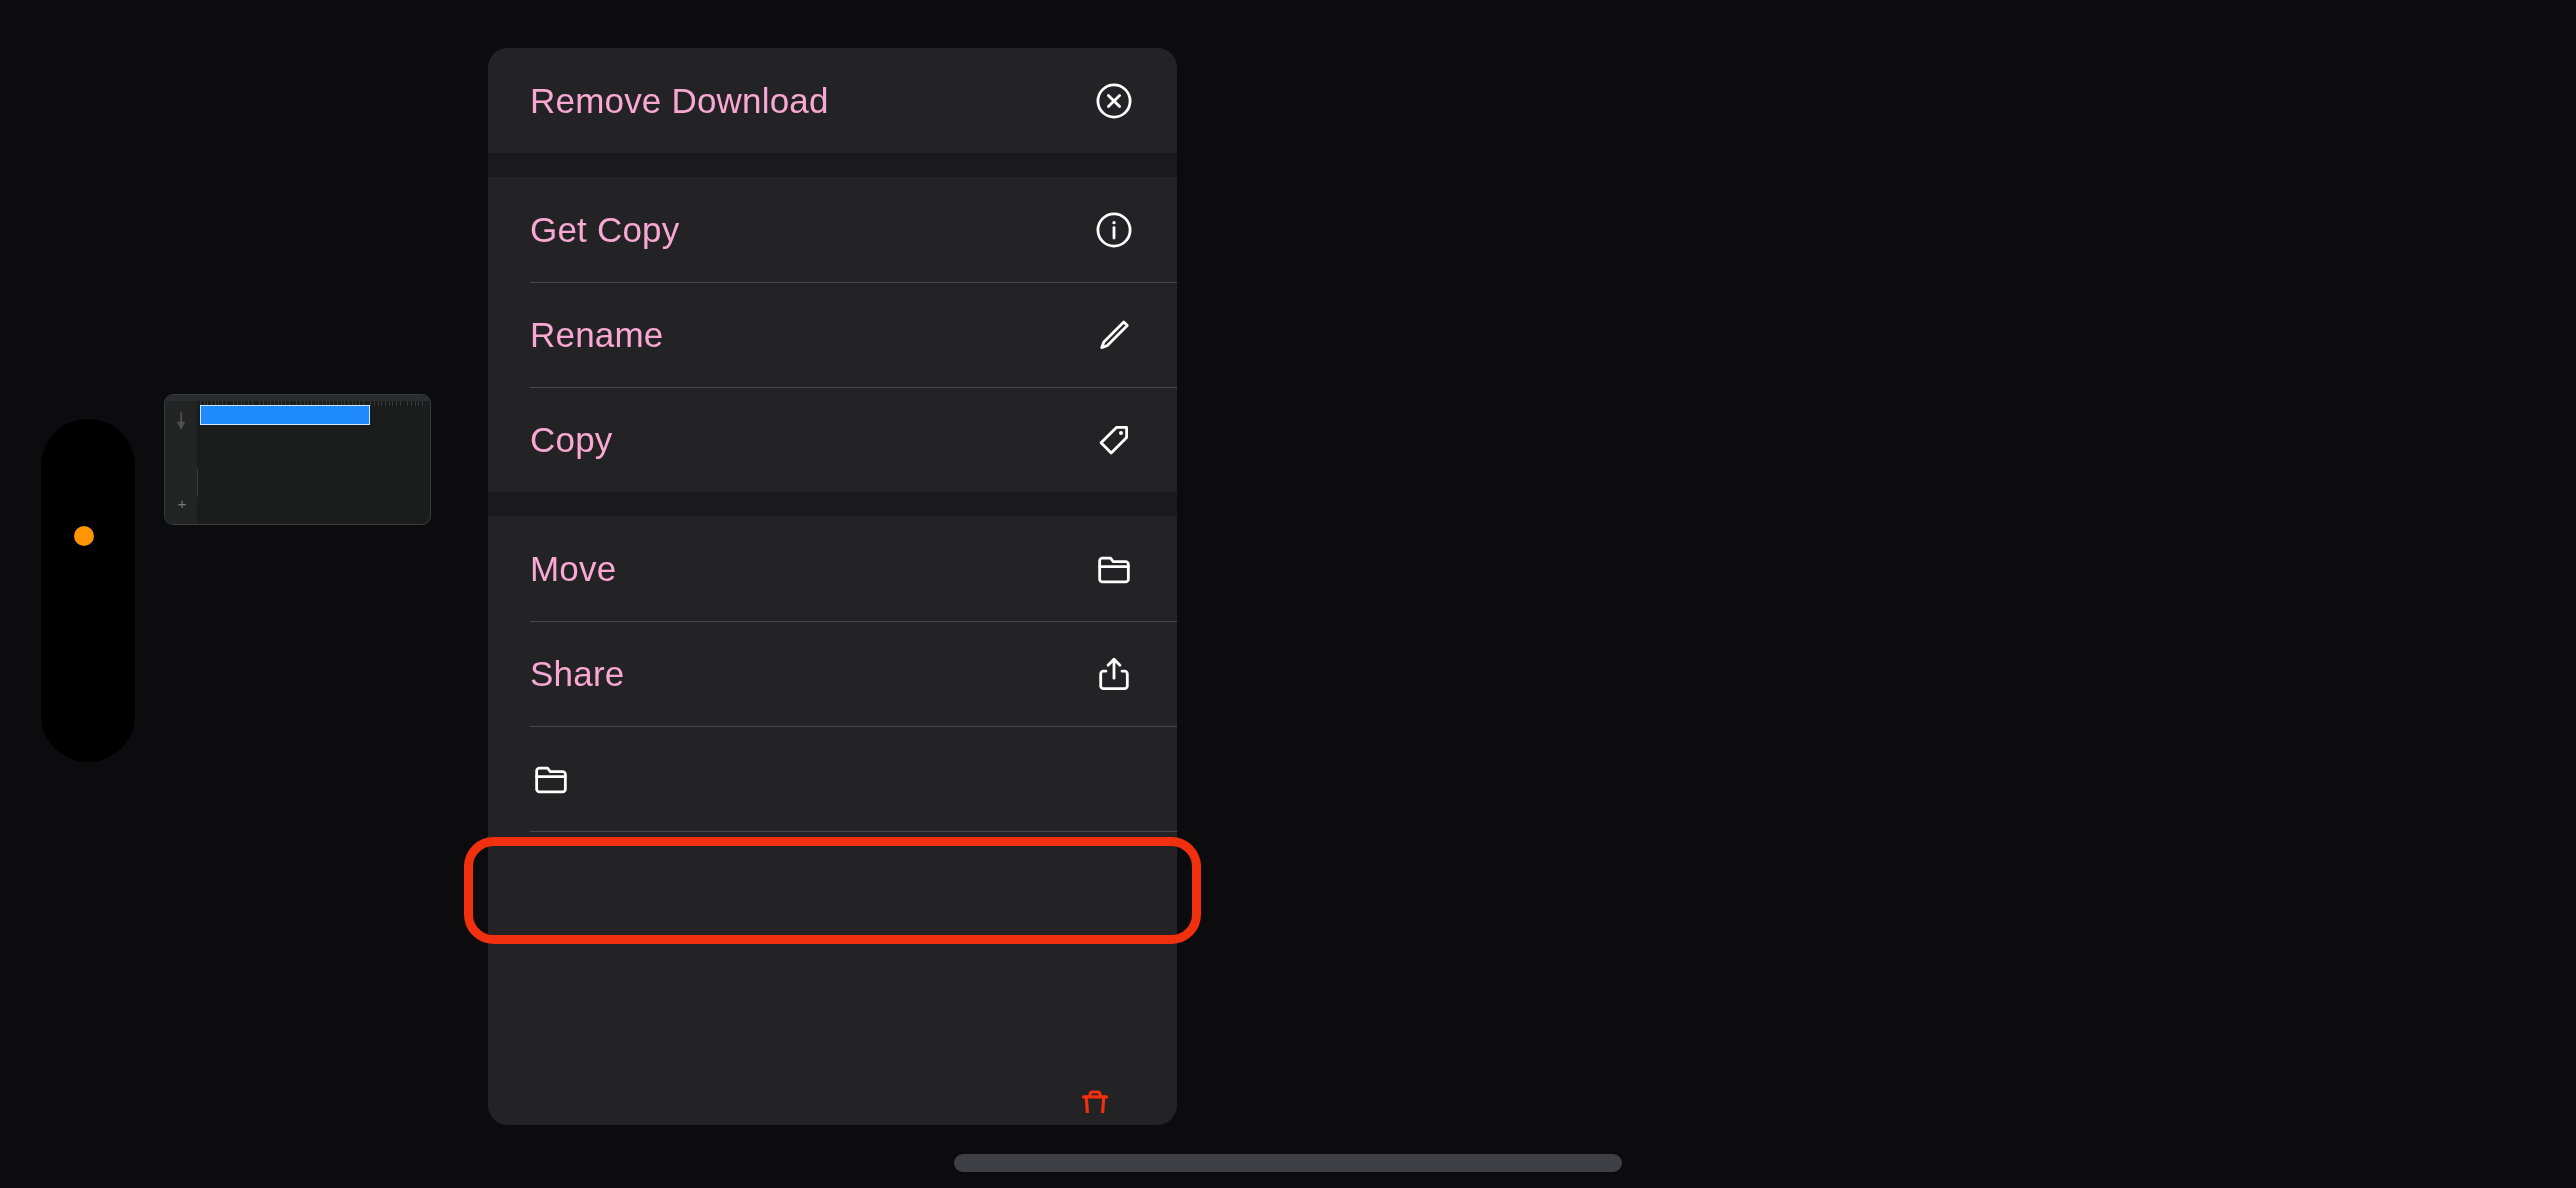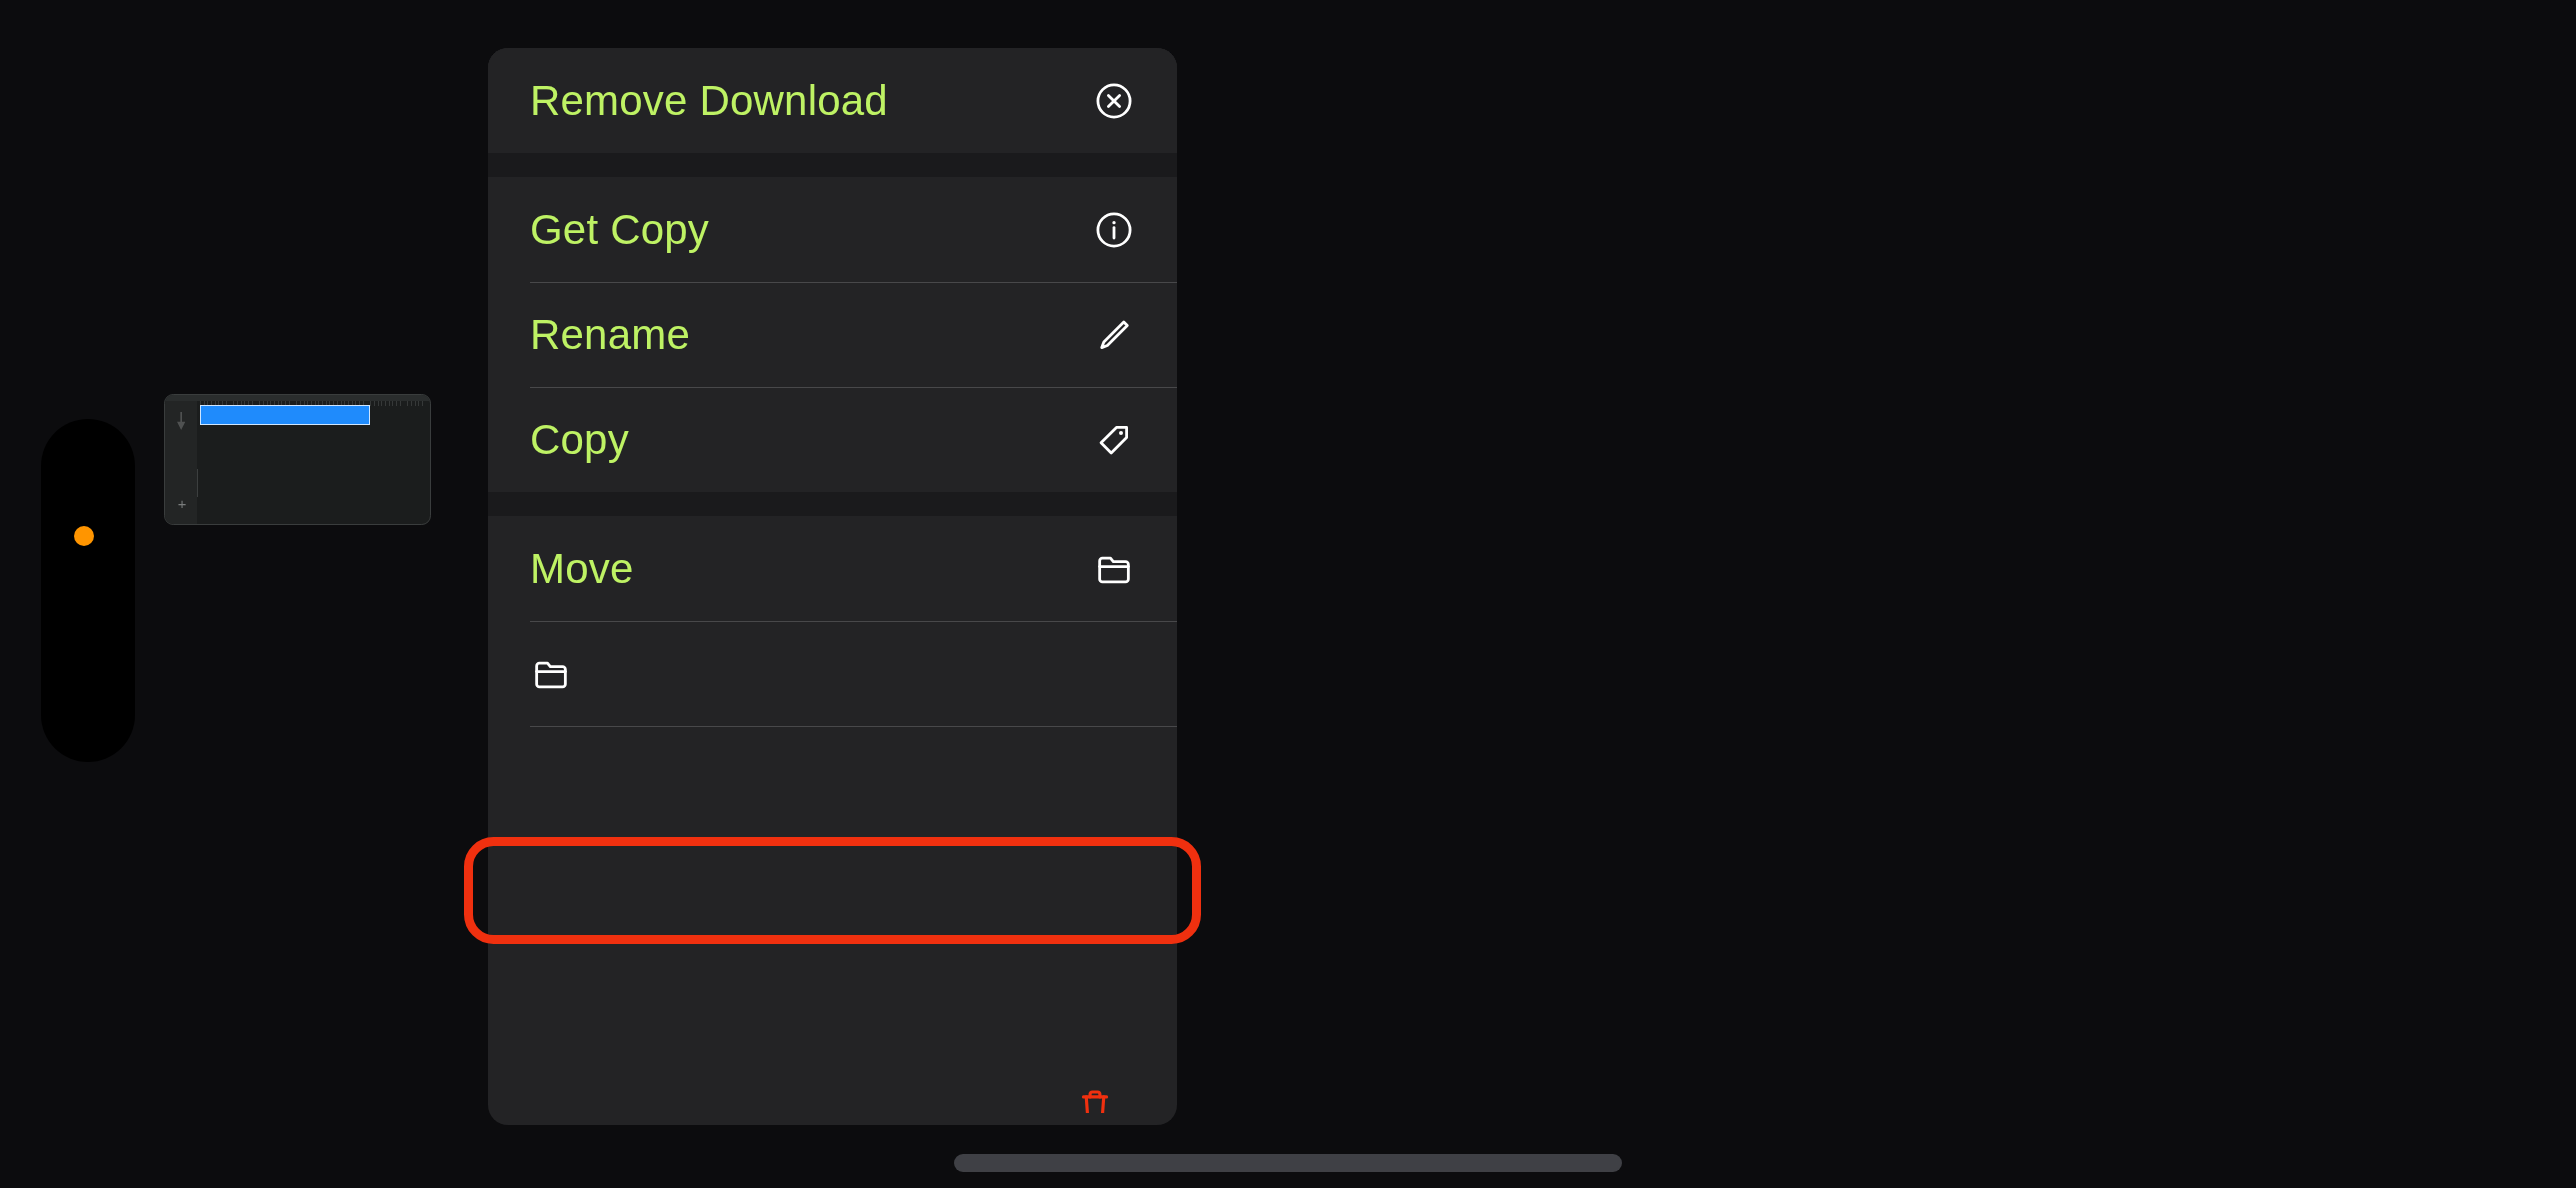--- a/index.html
+++ b/index.html
@@ -82,22 +82,22 @@
     display:flex; align-items:center; justify-content:space-between;
     height:105px;
     padding:0 42px 0 42px;
     background:#232325;
   }
   .menu-item + .menu-item::before {
     content:""; position:absolute; left:42px; right:0; top:0;
     height:0.9px; background:#48484a;
   }
   .item-label {
-    color:#bef264;
-    font-size:42px;
+    color:#f9a8d4;
+    font-size:35px;
     letter-spacing:0.2px;
     white-space:nowrap;
   }
   .item-icon { width:42px; height:42px; flex:0 0 42px; color:#ffffff; }
   .item-icon svg { display:block; width:42px; height:42px; }
 
   
   #share-highlight {
     position:absolute;
     left:464px; top:837px;
@@ -197,20 +197,30 @@
       <div class="menu-item">
         <span class="item-label">Move</span>
         <span class="item-icon">
           <svg viewBox="0 0 24 24" fill="none" stroke="currentColor" stroke-width="1.6" stroke-linecap="round" stroke-linejoin="round">
             <path d="M3.8 8.2 V17.8 A1.6 1.6 0 0 0 5.4 19.4 H18.6 A1.6 1.6 0 0 0 20.2 17.8 V9.4 A1.6 1.6 0 0 0 18.6 7.8 H11.6 L10 5.8 H5.4 A1.6 1.6 0 0 0 3.8 7.4 Z"></path>
             <path d="M3.8 10.6 H20.2"></path>
           </svg>
         </span>
       </div>
 
+      <div class="menu-item">
+        <span class="item-label">Share</span>
+        <span class="item-icon">
+          <svg viewBox="0 0 24 24" fill="none" stroke="currentColor" stroke-width="1.6" stroke-linecap="round" stroke-linejoin="round">
+            <path d="M12 3.6 V14.4"></path>
+            <path d="M8.6 7 L12 3.6 L15.4 7"></path>
+            <path d="M7.4 10.4 H6 A1.6 1.6 0 0 0 4.4 12 V18.8 A1.6 1.6 0 0 0 6 20.4 H18 A1.6 1.6 0 0 0 19.6 18.8 V12 A1.6 1.6 0 0 0 18 10.4 H16.6"></path>
+          </svg>
+        </span>
+      </div>
 
       <div class="menu-item">
         <span class="item-icon">
           <svg viewBox="0 0 24 24" fill="none" stroke="currentColor" stroke-width="1.6" stroke-linecap="round" stroke-linejoin="round">
             <path d="M3.8 8.2 V17.8 A1.6 1.6 0 0 0 5.4 19.4 H18.6 A1.6 1.6 0 0 0 20.2 17.8 V9.4 A1.6 1.6 0 0 0 18.6 7.8 H11.6 L10 5.8 H5.4 A1.6 1.6 0 0 0 3.8 7.4 Z"></path>
             <path d="M3.8 10.6 H20.2"></path>
           </svg>
         </span>
       </div>
 

